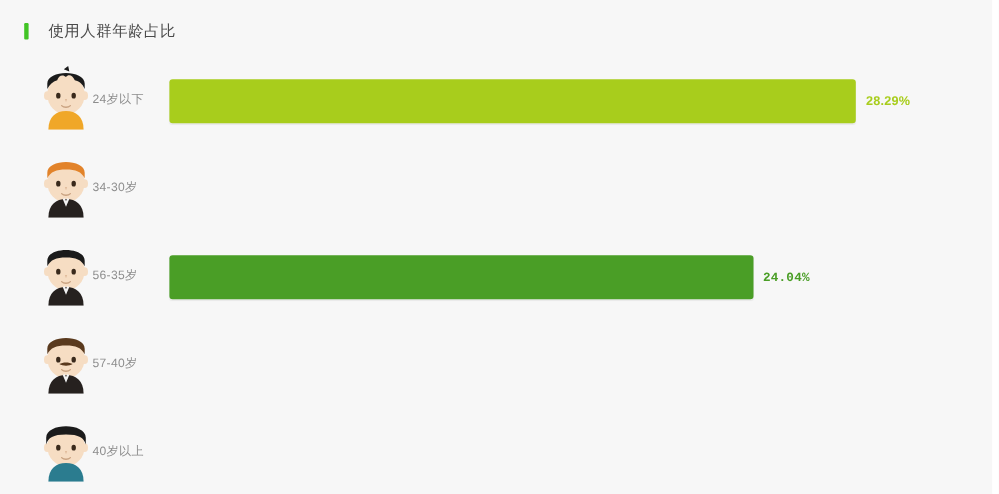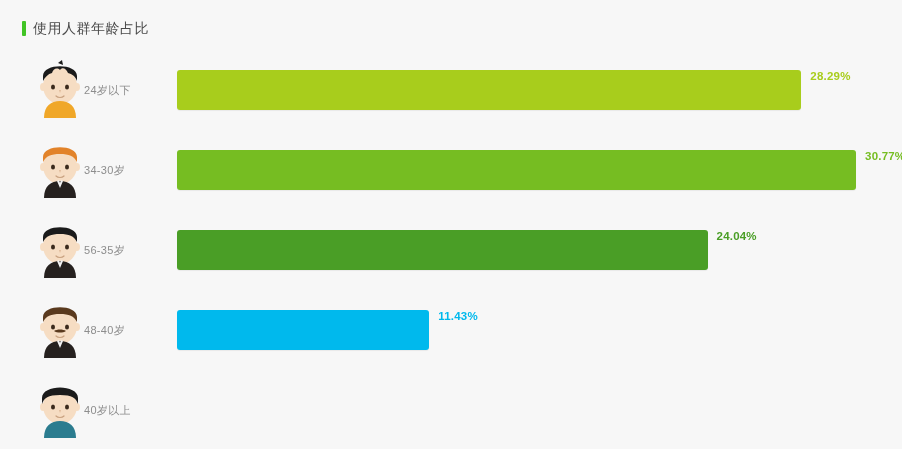--- a/index.html
+++ b/index.html
@@ -46,20 +46,21 @@
     background: #41c425;
     margin-right: 7px;
     border-radius: 1px;
   }
   .title-text {
     font-size: 14px;
     color: #4a4a4a;
     letter-spacing: .5px;
     line-height: 1;
     white-space: nowrap;
+    margin-left: 11px;
   }
 
   
   .chart {
     position: absolute;
     left: 0;
     top: 52px;
     width: 908px;
     height: 397px;
   }
@@ -89,24 +90,25 @@
     top: 31px;
     font-size: 11px;
     color: #8d8d8d;
     white-space: nowrap;
     letter-spacing: .3px;
   }
 
   
   .bar-wrap {
     position: absolute;
-    left: 177px;
+    left: 154px;
     top: 18px;
     height: 44px;
     display: flex;
+    align-items: center;
   }
   .bar {
     height: 40px;
     border-radius: 3px;
     box-shadow: 0 1px 1px rgba(0,0,0,.06);
   }
   .bar-value {
     font-size: 11.5px;
     font-weight: bold;
     margin-left: 9px;
@@ -155,67 +157,59 @@
             <path d="M9 21 C9 8 43 8 43 21 L43 26 C40 20 35 18 26 18 C17 18 12 20 9 26 Z" fill="#e2832a"></path>
             <ellipse cx="19" cy="31" rx="2" ry="2.6" fill="#3a2a1c"></ellipse>
             <ellipse cx="33" cy="31" rx="2" ry="2.6" fill="#3a2a1c"></ellipse>
             <path d="M25 34 L27 34 L26 37 Z" fill="#e0bb9a"></path>
             <path d="M22 40 C24 42 28 42 30 40" stroke="#c9a280" stroke-width="1.2" fill="none" stroke-linecap="round"></path>
             <path d="M10 62 C10 50 17 45 26 45 C35 45 42 50 42 62 Z" fill="#26211f"></path>
             <path d="M23 45 L26 52 L29 45 L27 44 L26 47 L25 44 Z" fill="#f2f2f2"></path>
           </svg>
         </div>
         <div class="cat-label">34-30岁</div>
-        <div class="bar-wrap">
-          <div class="bar" style="width: 679.094px; background: rgb(118, 189, 34);"></div>
-          <div class="bar-value" style="color: rgb(118, 189, 34);">30.77%</div>
-        </div>
       </div>
       <div class="row" style="top: 160px;">
         <div class="avatar">
           <svg viewBox="0 0 52 62" xmlns="http://www.w3.org/2000/svg">
             <ellipse cx="26" cy="30" rx="17" ry="18" fill="#f6ddc3"></ellipse>
             <ellipse cx="9" cy="31" rx="3" ry="4" fill="#f6ddc3"></ellipse>
             <ellipse cx="43" cy="31" rx="3" ry="4" fill="#f6ddc3"></ellipse>
             <path d="M9 21 C9 8 43 8 43 21 L43 26 C40 20 35 18 26 18 C17 18 12 20 9 26 Z" fill="#1b1b1b"></path>
             <ellipse cx="19" cy="31" rx="2" ry="2.6" fill="#3a2a1c"></ellipse>
             <ellipse cx="33" cy="31" rx="2" ry="2.6" fill="#3a2a1c"></ellipse>
             <path d="M25 34 L27 34 L26 37 Z" fill="#e0bb9a"></path>
             <path d="M22 40 C24 42 28 42 30 40" stroke="#c9a280" stroke-width="1.2" fill="none" stroke-linecap="round"></path>
             <path d="M10 62 C10 50 17 45 26 45 C35 45 42 50 42 62 Z" fill="#26211f"></path>
             <path d="M23 45 L26 52 L29 45 L27 44 L26 47 L25 44 Z" fill="#f2f2f2"></path>
           </svg>
         </div>
         <div class="cat-label">56-35岁</div>
         <div class="bar-wrap">
           <div class="bar" style="width: 530.563px; background: rgb(74, 158, 38);"></div>
-          <div class="bar-value" style="color: rgb(74, 158, 38);">24.04%</div>
+          <div class="bar-value" style="color: rgb(74, 158, 38); font-family: Liberation Mono, monospace;">24.04%</div>
         </div>
       </div>
       <div class="row" style="top: 240px;">
         <div class="avatar">
           <svg viewBox="0 0 52 62" xmlns="http://www.w3.org/2000/svg">
             <ellipse cx="26" cy="30" rx="17" ry="18" fill="#f6ddc3"></ellipse>
             <ellipse cx="9" cy="31" rx="3" ry="4" fill="#f6ddc3"></ellipse>
             <ellipse cx="43" cy="31" rx="3" ry="4" fill="#f6ddc3"></ellipse>
             <path d="M9 21 C9 8 43 8 43 21 L43 26 C40 20 35 18 26 18 C17 18 12 20 9 26 Z" fill="#5a3a1e"></path>
             <ellipse cx="19" cy="31" rx="2" ry="2.6" fill="#3a2a1c"></ellipse>
             <ellipse cx="33" cy="31" rx="2" ry="2.6" fill="#3a2a1c"></ellipse>
             <path d="M25 34 L27 34 L26 37 Z" fill="#e0bb9a"></path>
             <path d="M20 35 C23 33 29 33 32 35 C29 37 23 37 20 35 Z" fill="#5a3a1e"></path>
             <path d="M22 40 C24 42 28 42 30 40" stroke="#c9a280" stroke-width="1.2" fill="none" stroke-linecap="round"></path>
             <path d="M10 62 C10 50 17 45 26 45 C35 45 42 50 42 62 Z" fill="#26211f"></path>
             <path d="M23 45 L26 52 L29 45 L27 44 L26 47 L25 44 Z" fill="#f2f2f2"></path>
           </svg>
         </div>
-        <div class="cat-label">48-40岁</div>
-        <div class="bar-wrap">
-          <div class="bar" style="width: 252.26px; background: rgb(0, 185, 237);"></div>
-          <div class="bar-value" style="color: rgb(0, 185, 237);">11.43%</div>
-        </div>
+        <div class="cat-label">57-40岁</div>
       </div>
       <div class="row" style="top: 320px;">
         <div class="avatar">
           <svg viewBox="0 0 52 62" xmlns="http://www.w3.org/2000/svg">
             <ellipse cx="26" cy="30" rx="17" ry="18" fill="#f6ddc3"></ellipse>
             <ellipse cx="9" cy="31" rx="3" ry="4" fill="#f6ddc3"></ellipse>
             <ellipse cx="43" cy="31" rx="3" ry="4" fill="#f6ddc3"></ellipse>
             <path d="M8 22 C8 8 44 8 44 22 L44 28 C42 22 38 19 26 19 C14 19 10 22 8 28 Z" fill="#1b1b1b"></path>
             <ellipse cx="19" cy="31" rx="2" ry="2.6" fill="#3a2a1c"></ellipse>
             <ellipse cx="33" cy="31" rx="2" ry="2.6" fill="#3a2a1c"></ellipse>

